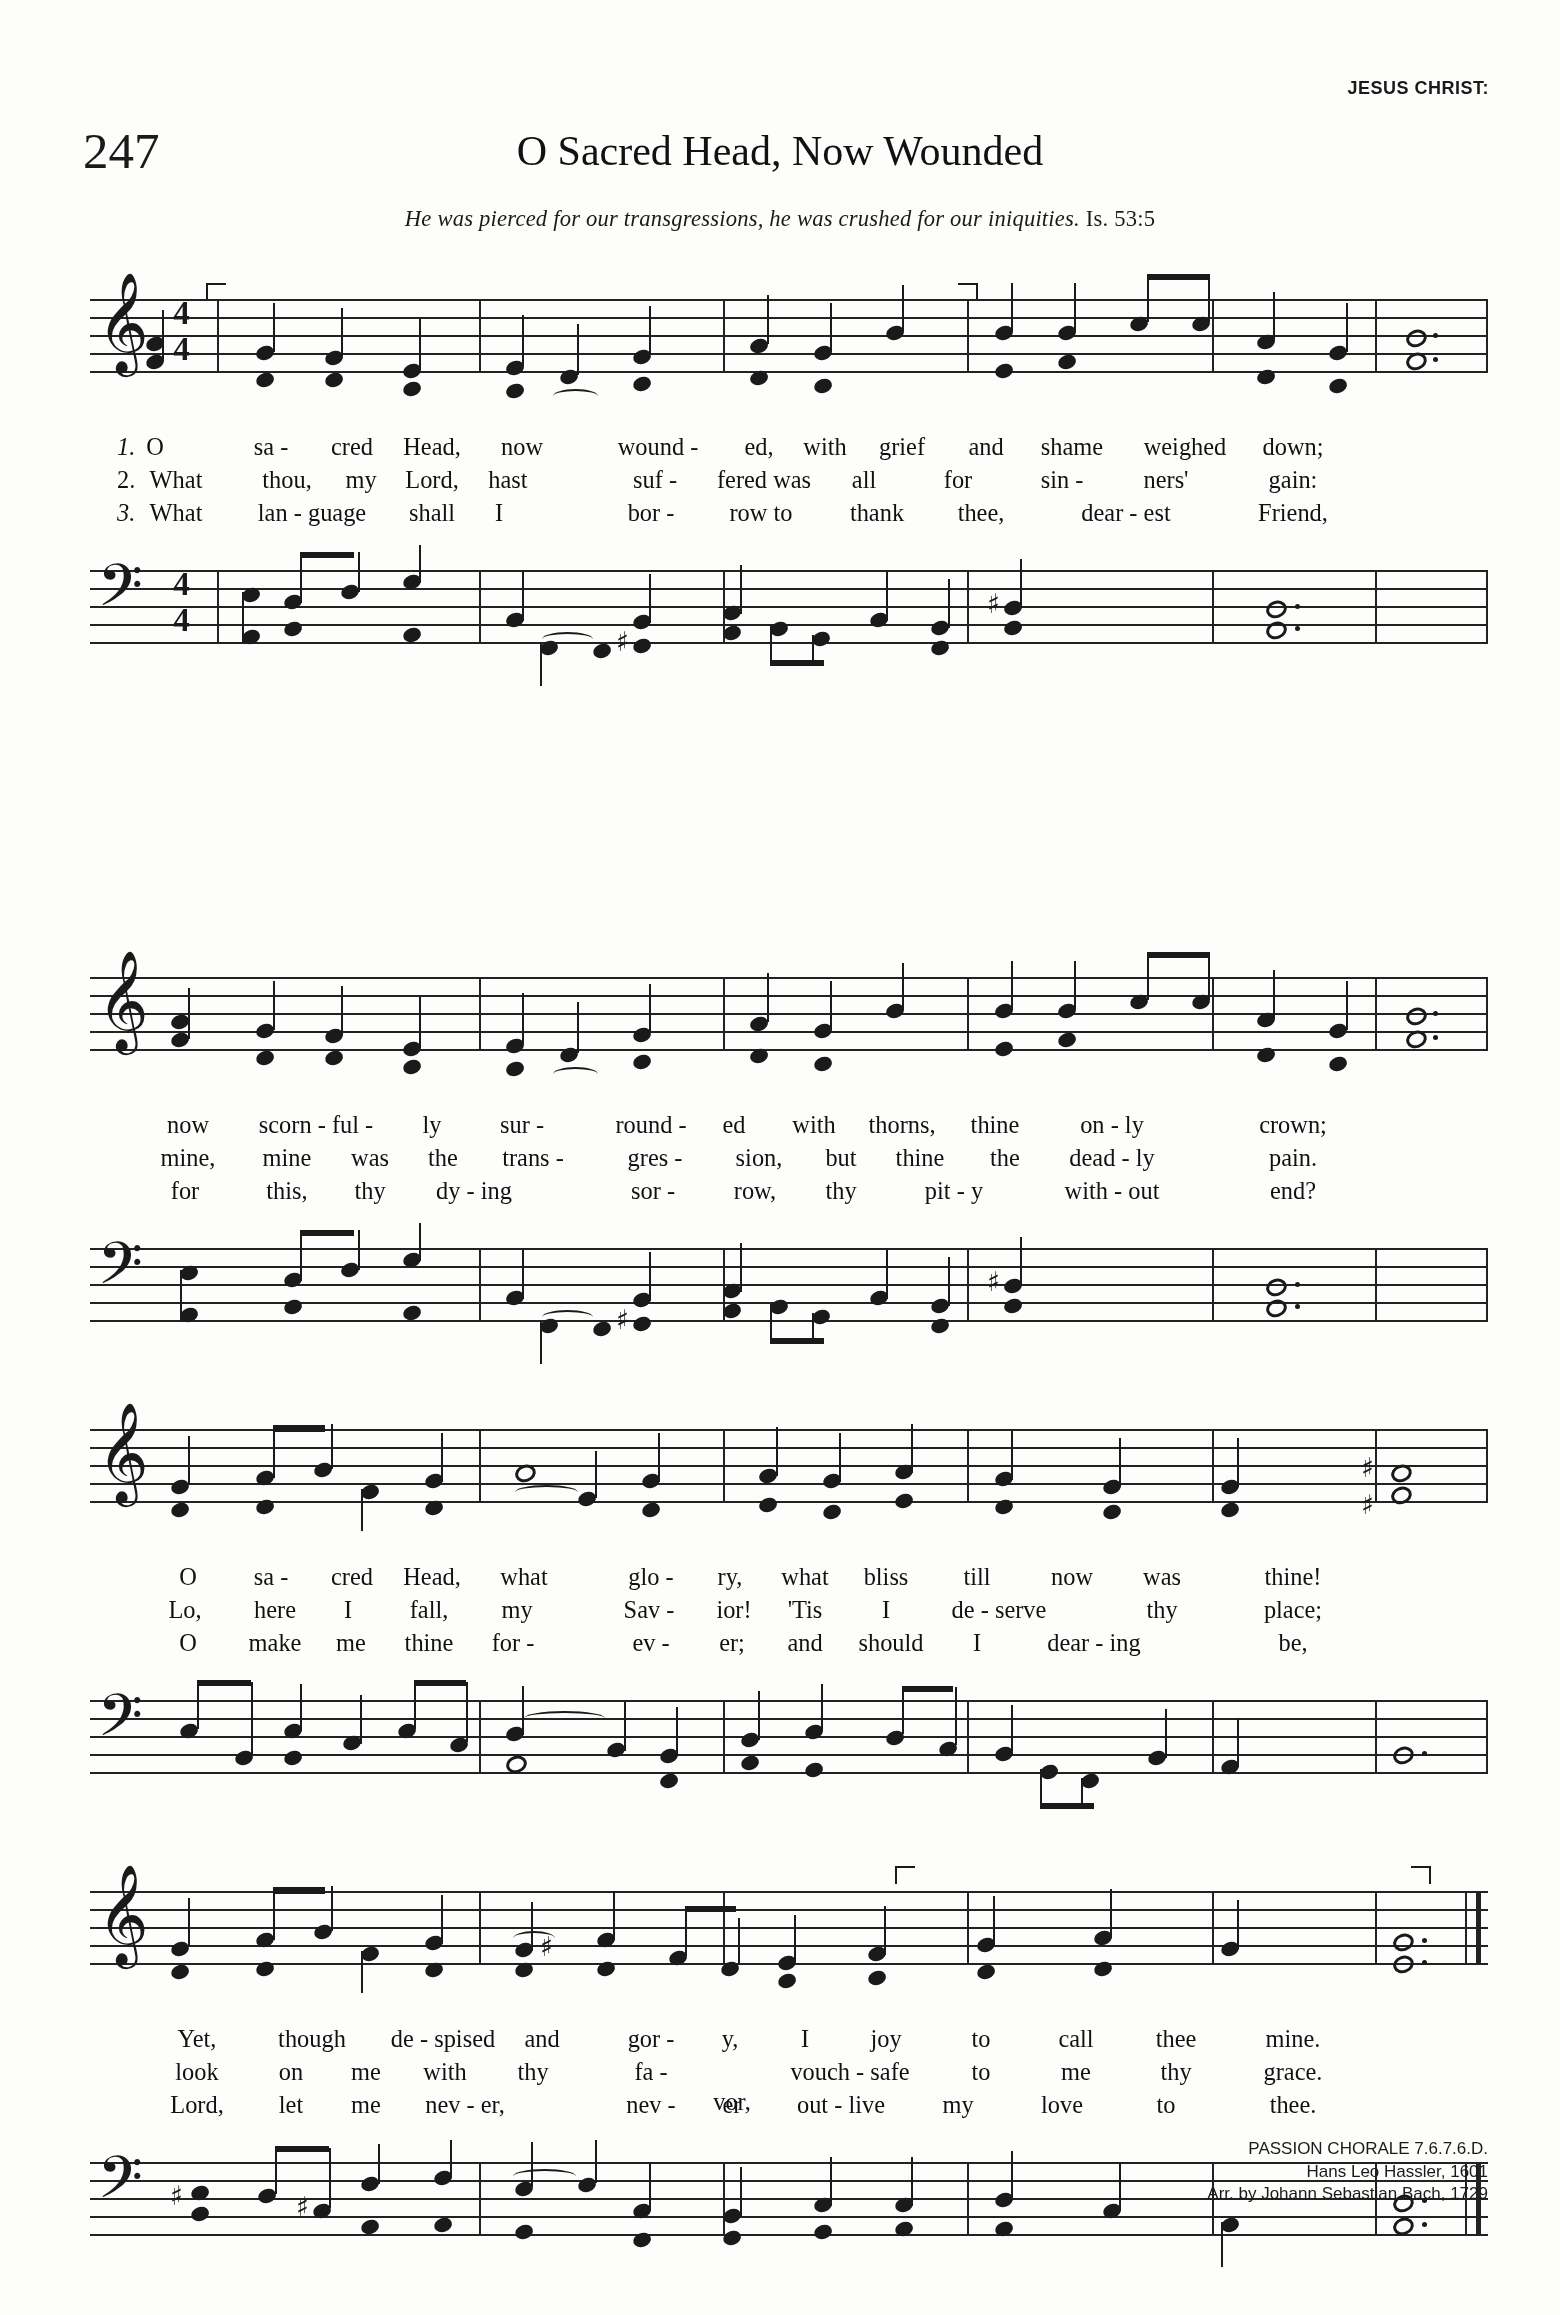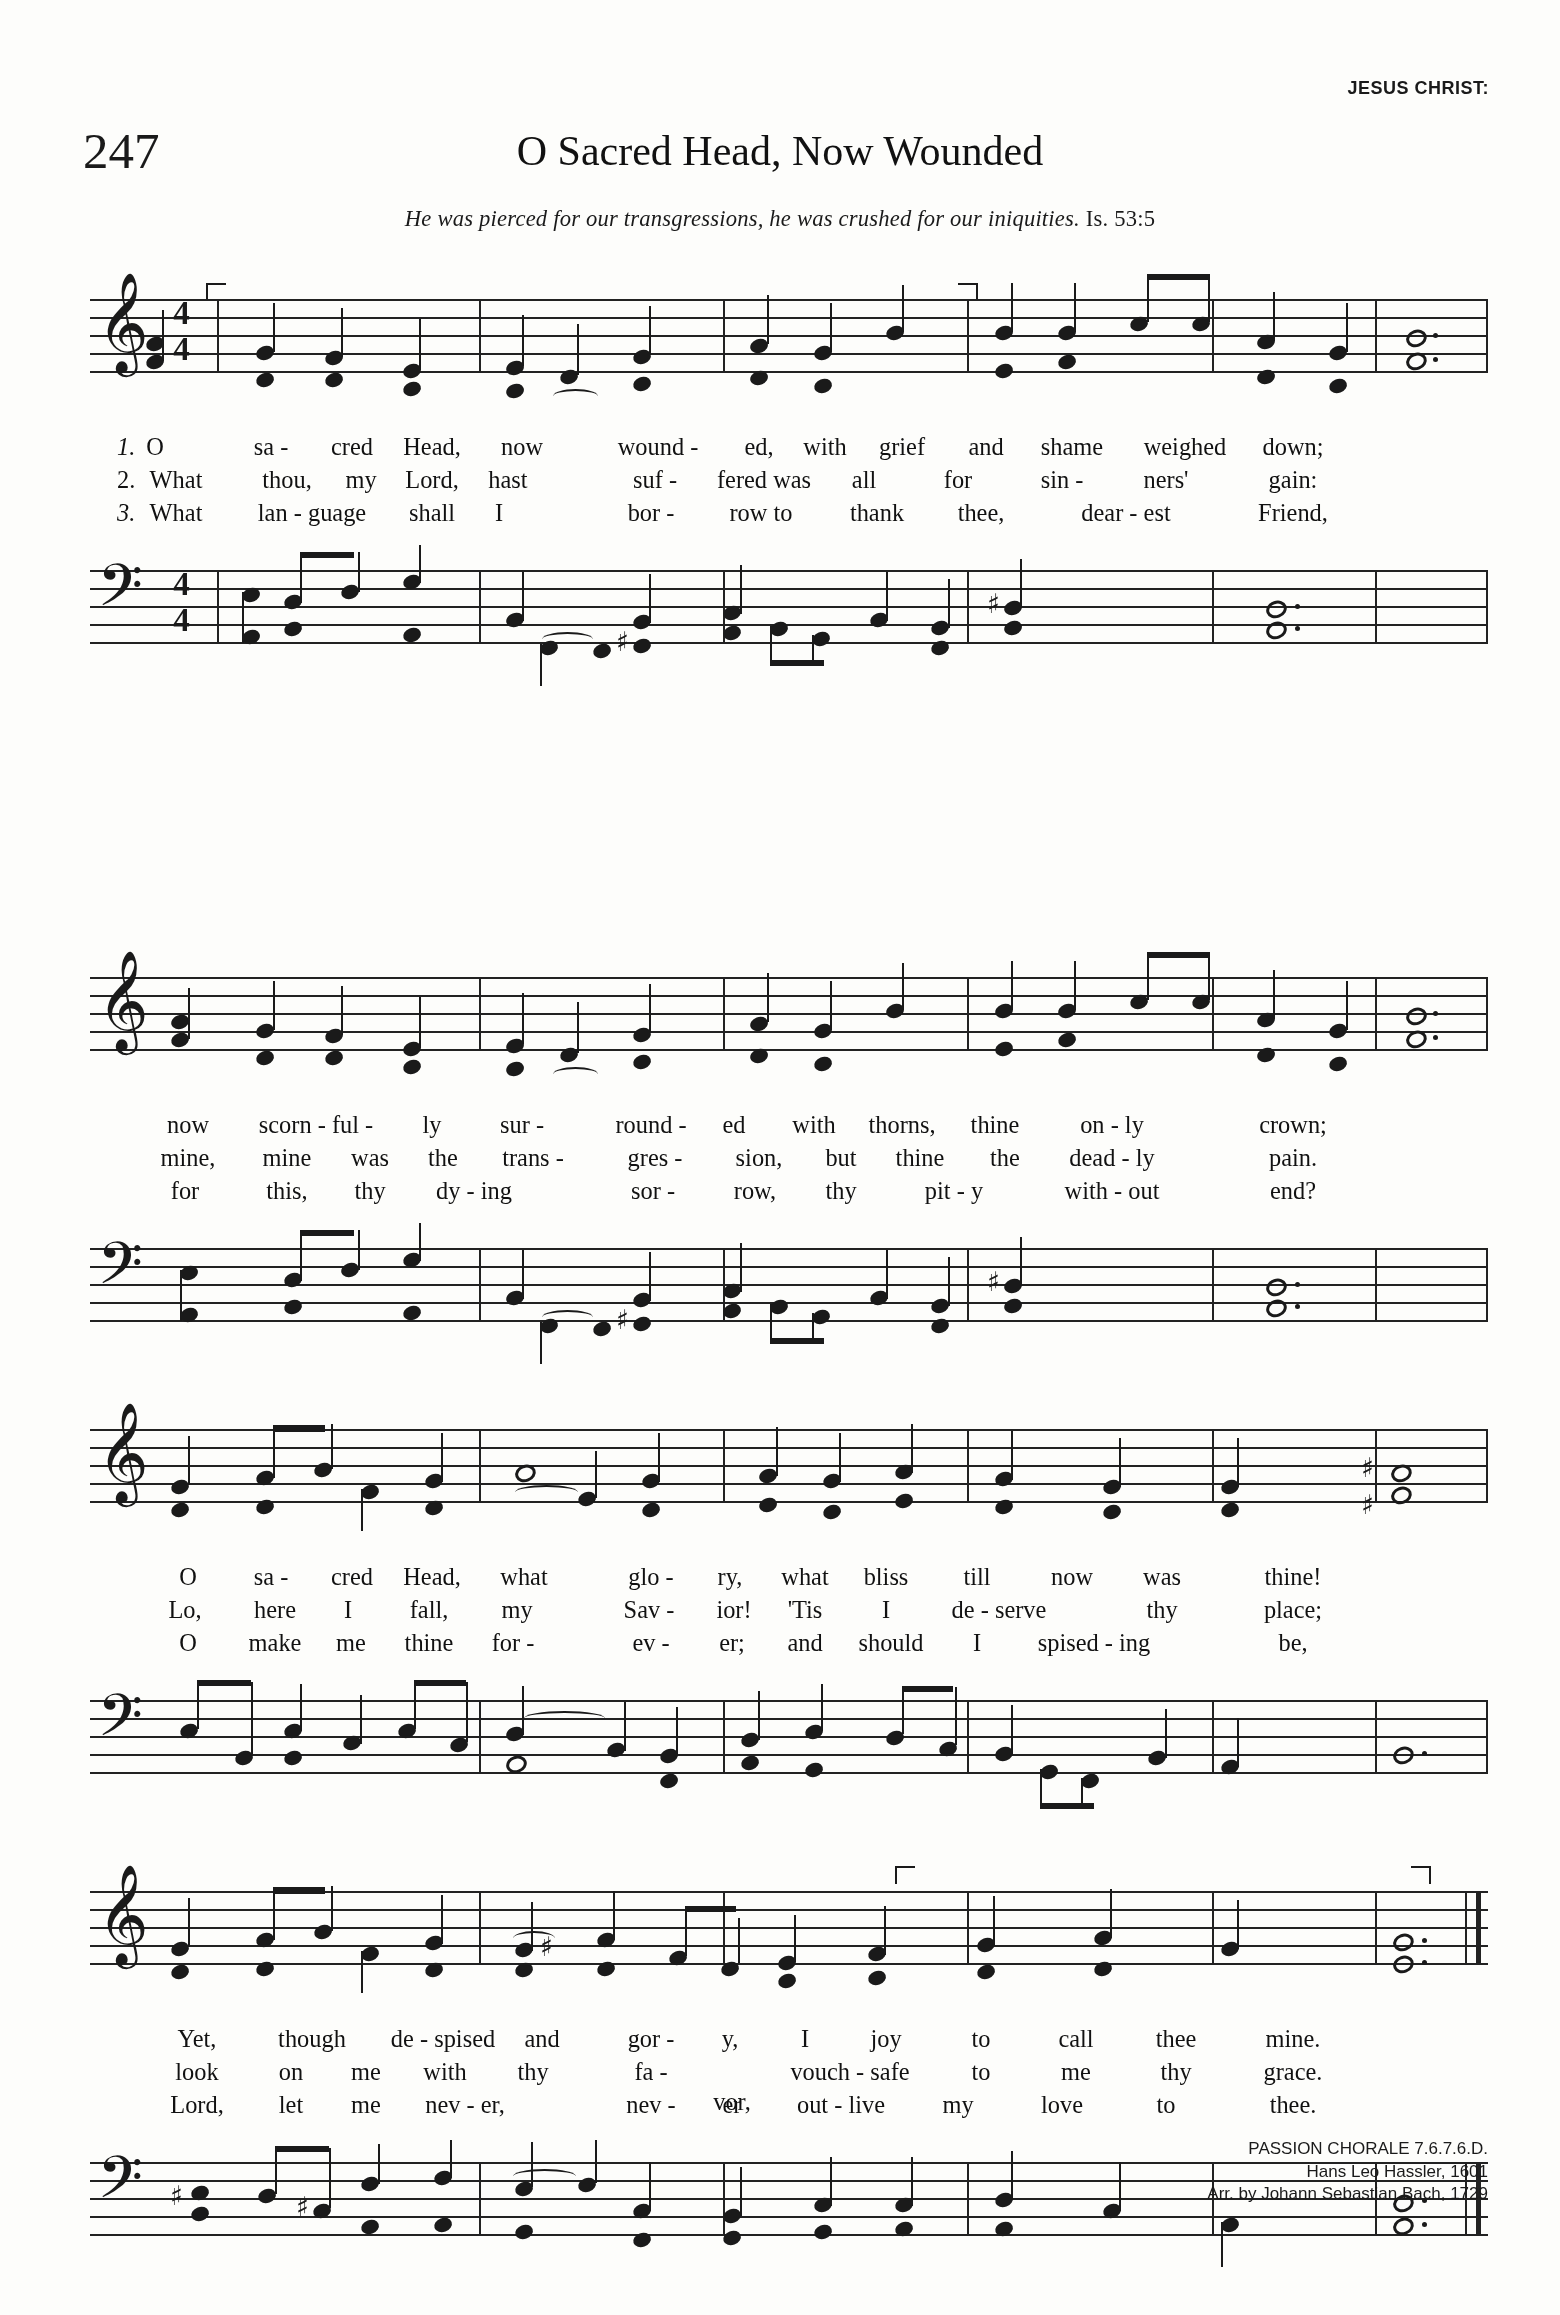--- a/index.html
+++ b/index.html
@@ -675,21 +675,21 @@
         <span class="word" style="left:98px;">O</span>
         <span class="word" style="left:185px;">make</span>
         <span class="word" style="left:261px;">me</span>
         <span class="word" style="left:339px;">thine</span>
         <span class="word" style="left:423px;">for -</span>
         <span class="word" style="left:561px;">ev -</span>
         <span class="word" style="left:642px;">er;</span>
         <span class="word" style="left:715px;">and</span>
         <span class="word" style="left:801px;">should</span>
         <span class="word" style="left:887px;">I</span>
-        <span class="word" style="left:1004px;">spised - ing</span>
+        <span class="word" style="left:1004px;">dear - ing</span>
         <span class="word" style="left:1203px;">be,</span>
       </div>
     </div>
 
     <div class="staff" style="position:absolute; top:271px;">
       <div class="line l0"></div>
         <div class="line l1"></div>
         <div class="line l2"></div>
         <div class="line l3"></div>
         <div class="line l4"></div>

